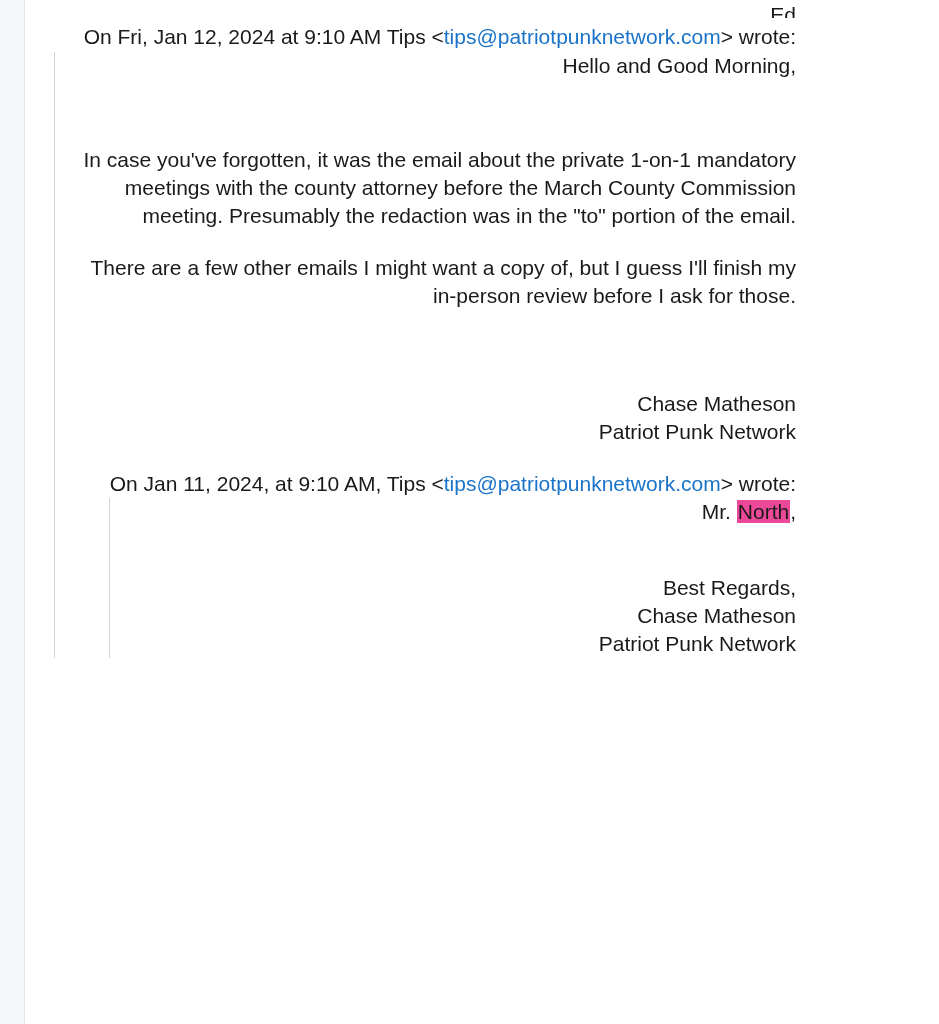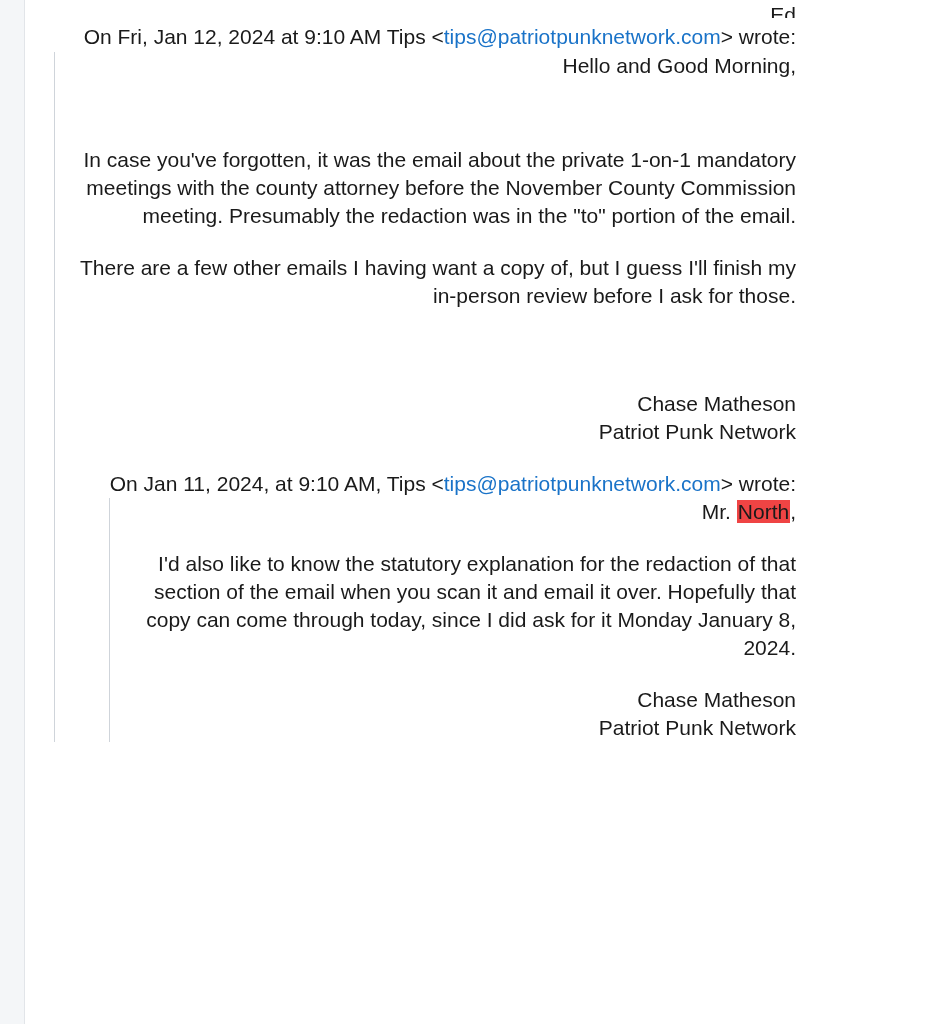--- a/index.html
+++ b/index.html
@@ -79,21 +79,21 @@
   .spacer-md { height: 24px; }
   .spacer-sm { height: 14px; }
 
   .quote-level-2 {
     margin: 0;
     padding-left: 16px;
     border-left: 1px solid #cfd4da;
     margin-left: 30px;
   }
   .hl {
-    background: #ef4444;
+    background: #ec4899;
     padding: 0 1px;
   }
   .para {
     max-width: 855px;
   }
 </style>
 </head>
 <body>
 
 <div class="page">
@@ -107,48 +107,48 @@
     <div class="quote-header"><span>On Fri, Jan 12, 2024 at 9:10 AM Tips &lt;</span><a class="email-link" href="#">tips@patriotpunknetwork.com</a><span>&gt; wrote:</span></div>
 
     <div class="quote-level-1">
 
       <p>Hello and Good Morning,</p>
 
       <div class="spacer-lg"></div>
 
       <div class="spacer-md"></div>
 
-      <p class="para">In case you've forgotten, it was the email about the private 1-on-1 mandatory meetings with the county attorney before the November County Commission meeting. Presumably the redaction was in the "to" portion of the email.</p>
+      <p class="para">In case you've forgotten, it was the email about the private 1-on-1 mandatory meetings with the county attorney before the March County Commission meeting. Presumably the redaction was in the "to" portion of the email.</p>
       <div class="spacer-md"></div>
 
-      <p class="para">There are a few other emails I having want a copy of, but I guess I'll finish my in-person review before I ask for those.</p>
+      <p class="para">There are a few other emails I might want a copy of, but I guess I'll finish my in-person review before I ask for those.</p>
       <div class="spacer-md"></div>
 
 
       <div class="spacer-lg"></div>
       <div class="spacer-sm"></div>
 
       <p>Chase Matheson</p>
       <p>Patriot Punk Network</p>
 
       <div class="spacer-md"></div>
 
 
       <p><span>On Jan 11, 2024, at 9:10 AM, Tips &lt;</span><a class="email-link" href="#">tips@patriotpunknetwork.com</a><span>&gt; wrote:</span></p>
 
       <div class="quote-level-2">
 
         <p><span>Mr. </span><span class="hl">North</span><span>,</span></p>
 
         <div class="spacer-md"></div>
 
-        <p class="para">I'd also like to know the statutory explanation for the redaction of that section of the email when you scan it and email it over. Hopefully that copy can come through today, since I did ask for it Monday January 8, 2024.</p>
 
         <div class="spacer-md"></div>
 
+        <p>Best Regards,</p>
         <p>Chase Matheson</p>
         <p>Patriot Punk Network</p>
 
       </div>
 
     </div>
 
   </div>
 </div>
 

